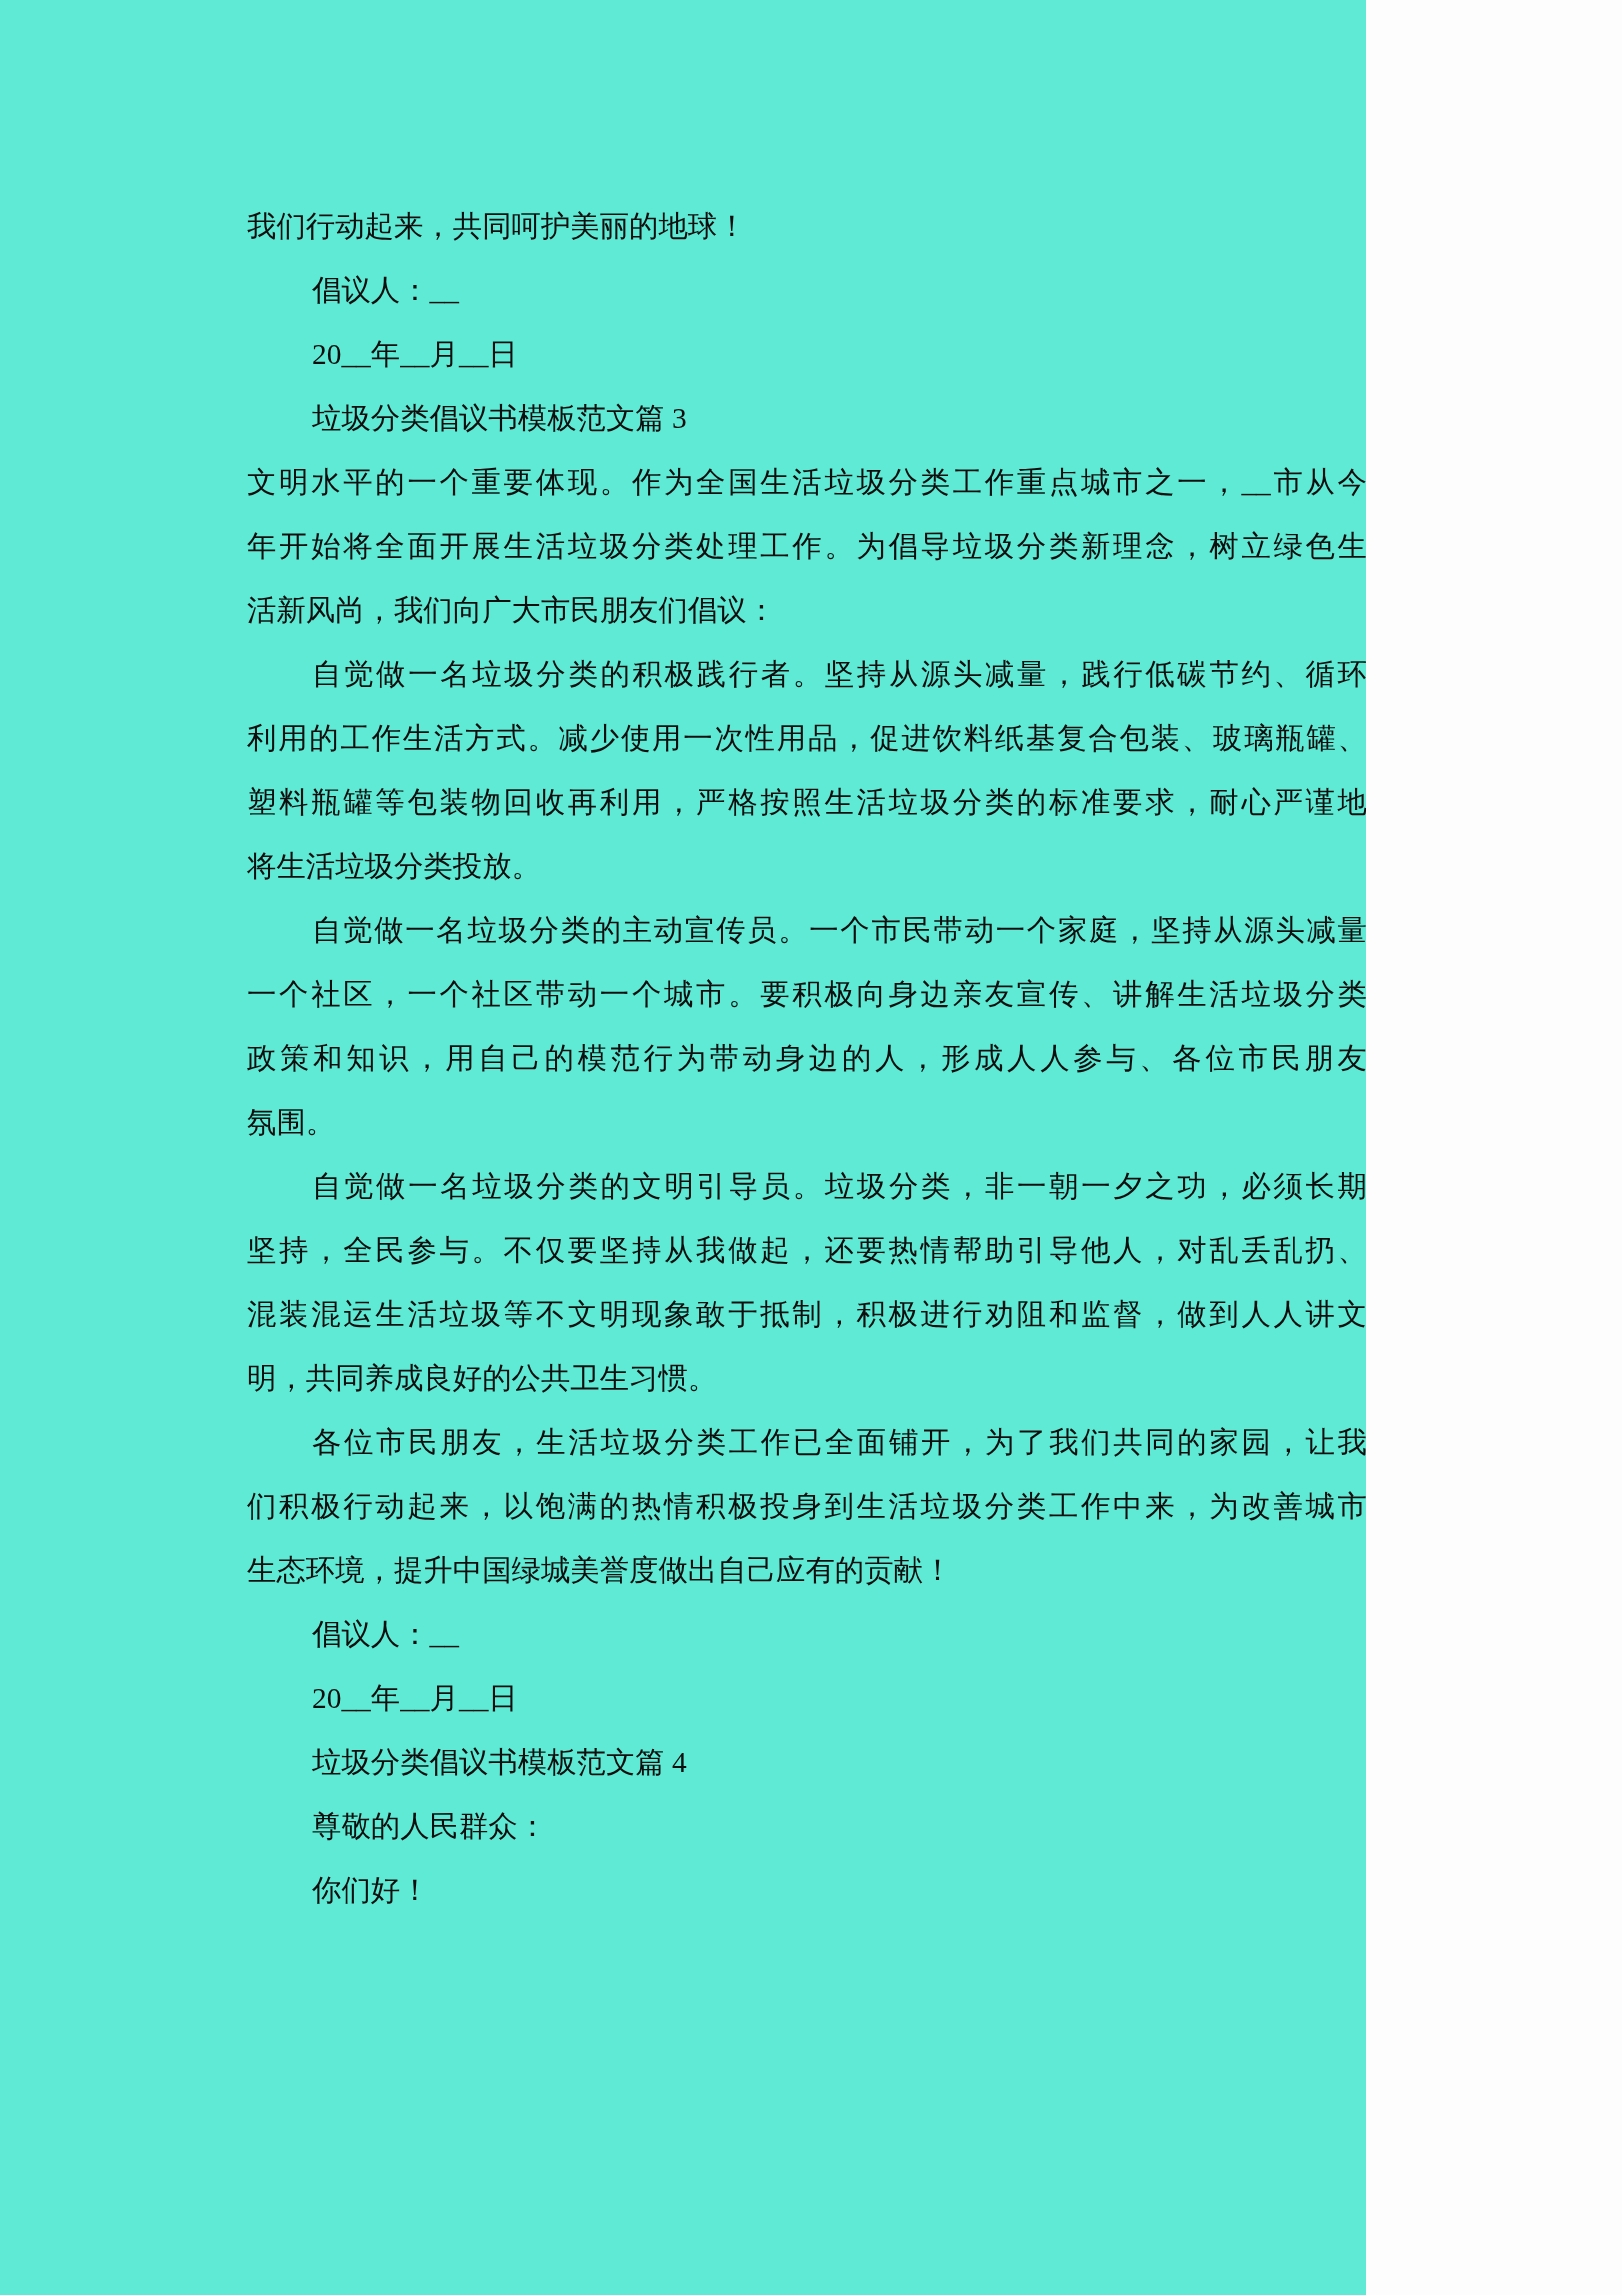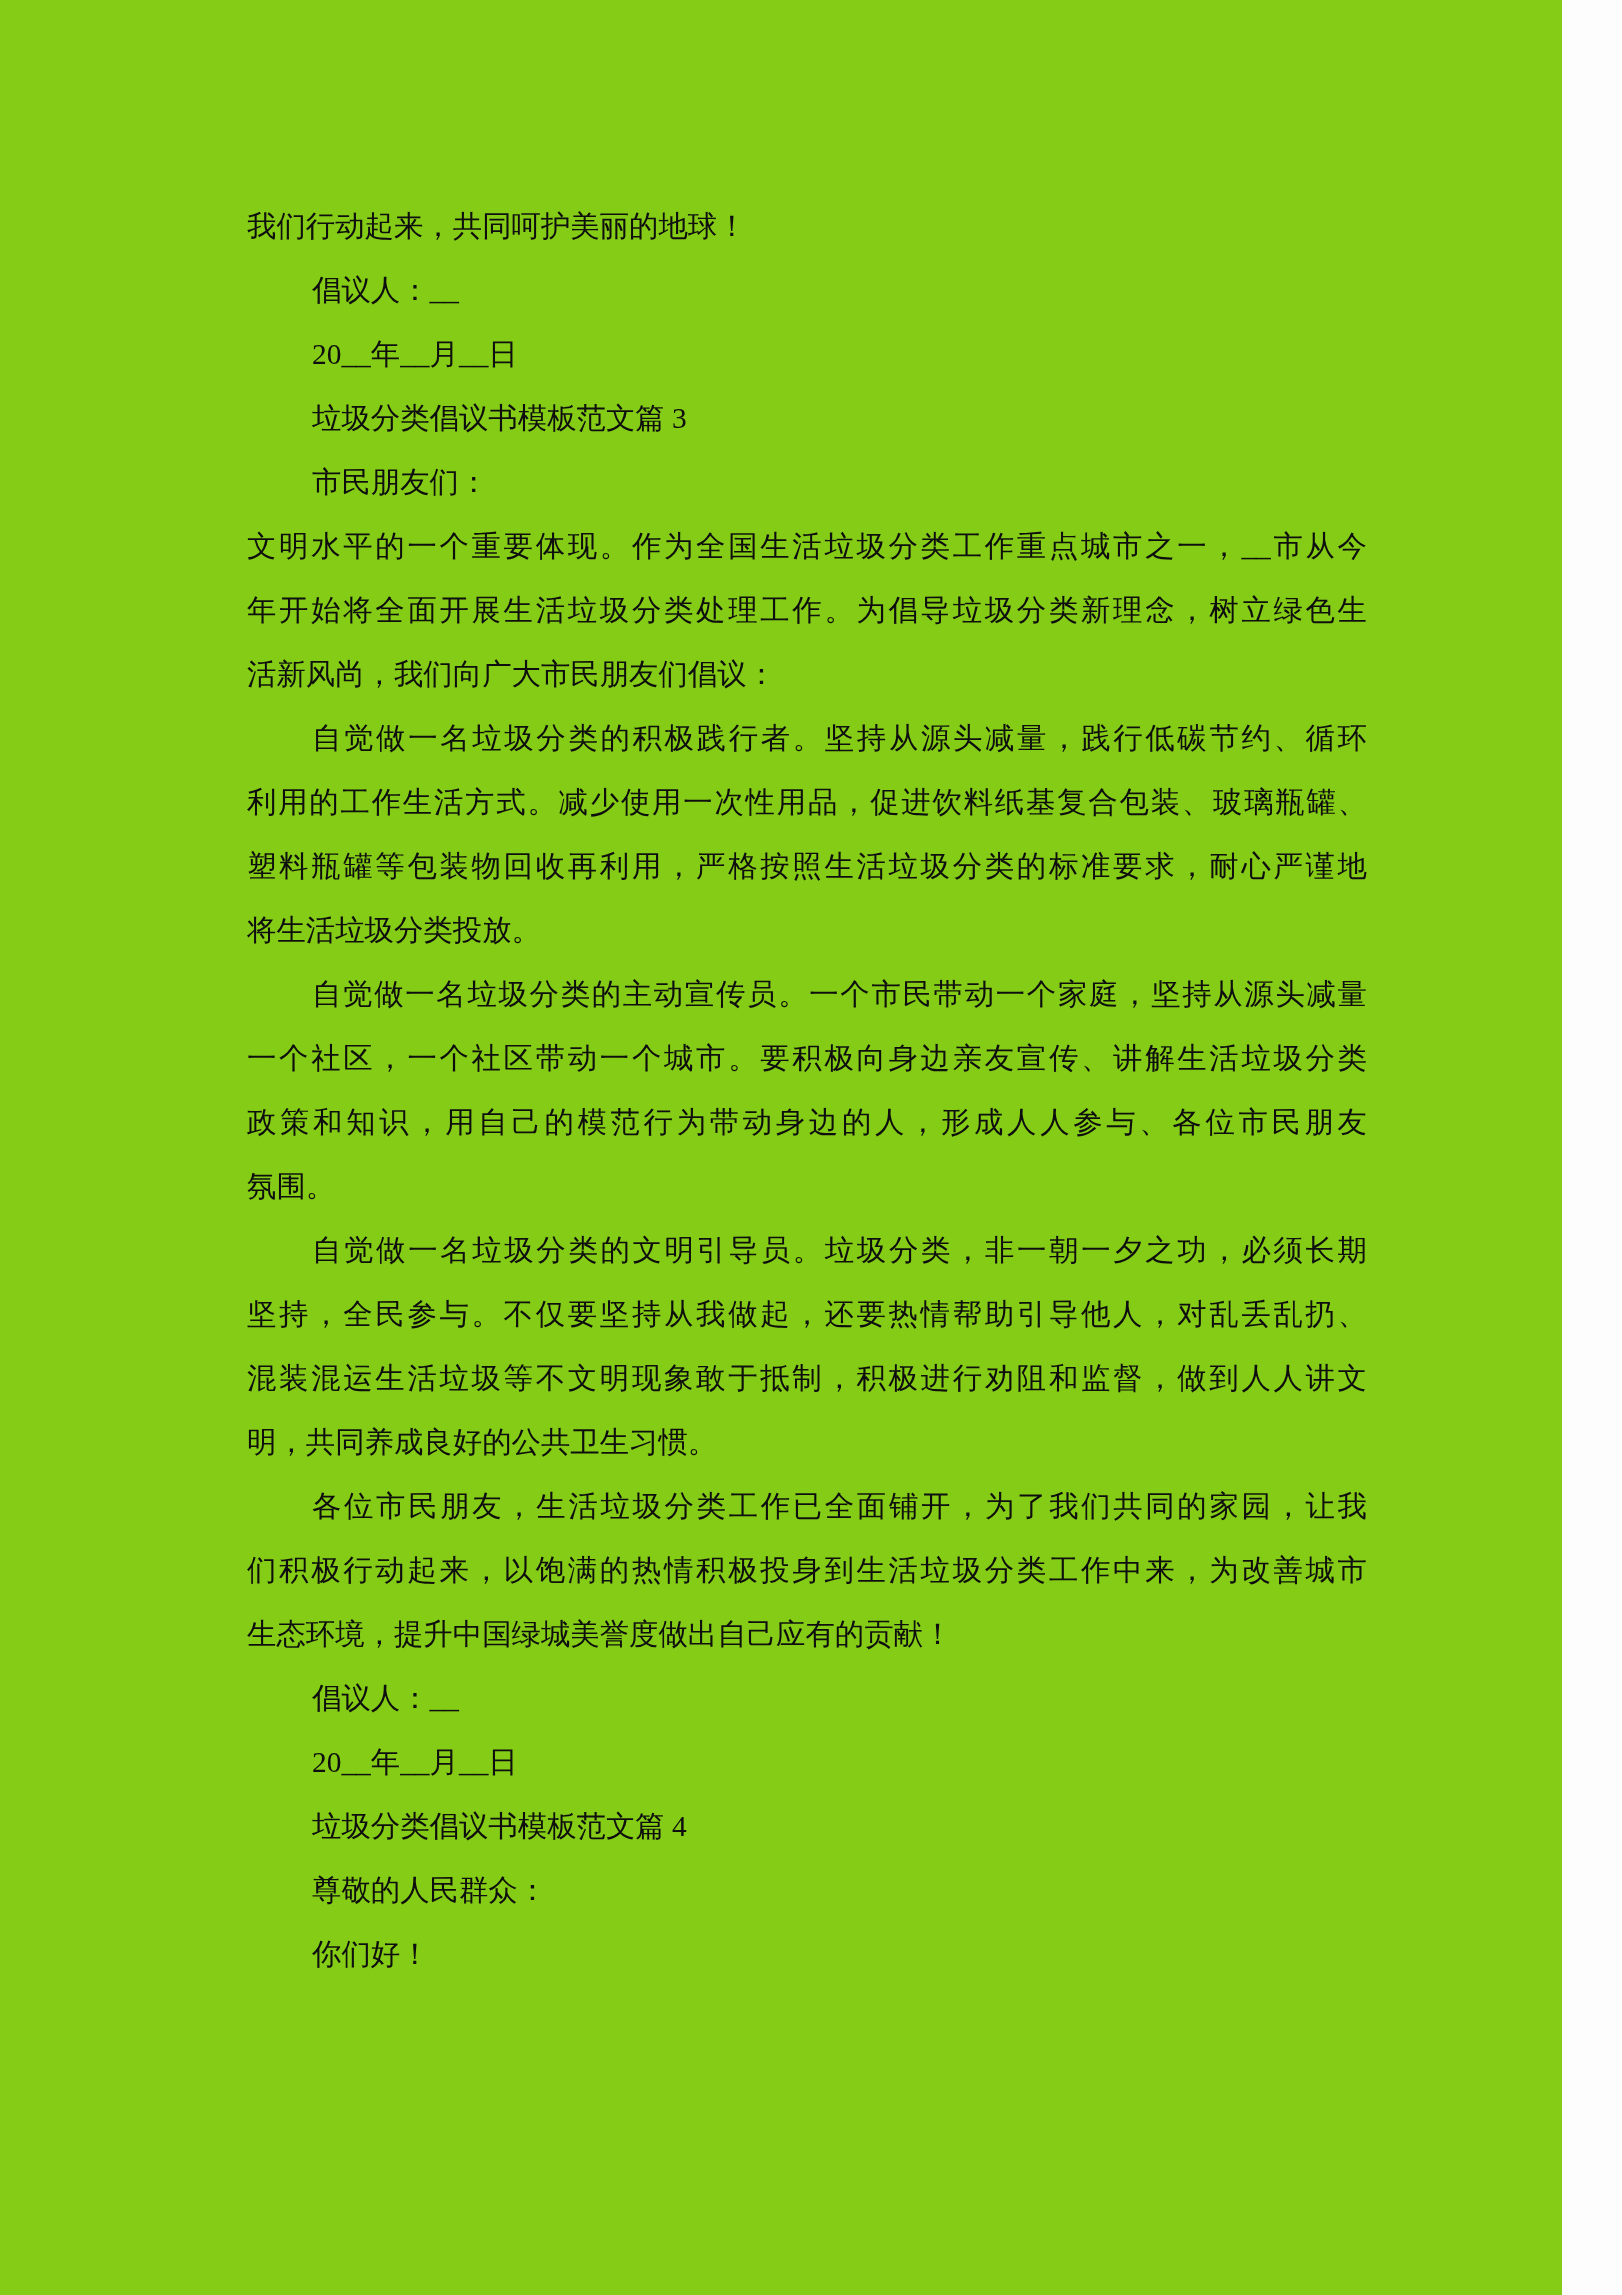--- a/index.html
+++ b/index.html
@@ -9,23 +9,23 @@
   body {
     width: 1623px;
     height: 2295px;
     background: #fdfdfd;
     position: relative;
     font-family: "Liberation Serif", "DejaVu Serif", serif;
   }
   .page {
     position: absolute;
     left: 0; top: 0;
-    width: 1562px;
+    width: 1366px;
     height: 2295px;
-    background: #84cc16;
+    background: #5eead4;
     overflow: hidden;
   }
   .content {
     position: absolute;
     left: 247px;
     top: 194px;
     width: 1120px;
     color: #0e0e0e;
     font-size: 29.4px;
   }
@@ -45,21 +45,20 @@
 </style>
 </head>
 <body>
 
 <div class="page">
   <div class="content">
       <div class="line">我们行动起来，共同呵护美丽的地球！</div>
       <div class="line indent">倡议人：__</div>
       <div class="line indent">20__年__月__日</div>
       <div class="line indent">垃圾分类倡议书模板范文篇 3</div>
-      <div class="line indent">市民朋友们：</div>
       <div class="line justify">文明水平的一个重要体现。作为全国生活垃圾分类工作重点城市之一，__市从今</div>
       <div class="line justify">年开始将全面开展生活垃圾分类处理工作。为倡导垃圾分类新理念，树立绿色生</div>
       <div class="line">活新风尚，我们向广大市民朋友们倡议：</div>
       <div class="line indent justify">自觉做一名垃圾分类的积极践行者。坚持从源头减量，践行低碳节约、循环</div>
       <div class="line justify">利用的工作生活方式。减少使用一次性用品，促进饮料纸基复合包装、玻璃瓶罐、</div>
       <div class="line justify">塑料瓶罐等包装物回收再利用，严格按照生活垃圾分类的标准要求，耐心严谨地</div>
       <div class="line">将生活垃圾分类投放。</div>
       <div class="line indent justify">自觉做一名垃圾分类的主动宣传员。一个市民带动一个家庭，坚持从源头减量</div>
       <div class="line justify">一个社区，一个社区带动一个城市。要积极向身边亲友宣传、讲解生活垃圾分类</div>
       <div class="line justify">政策和知识，用自己的模范行为带动身边的人，形成人人参与、各位市民朋友</div>

